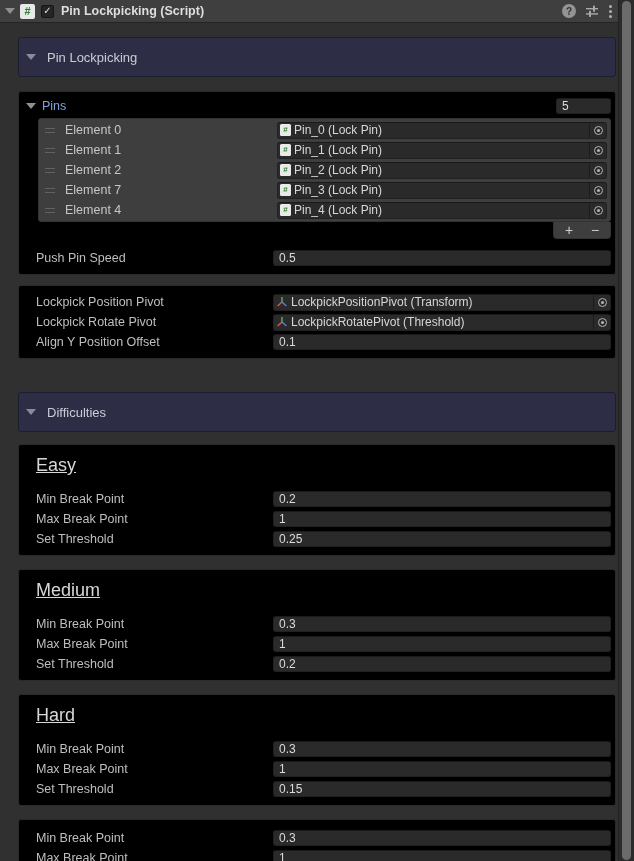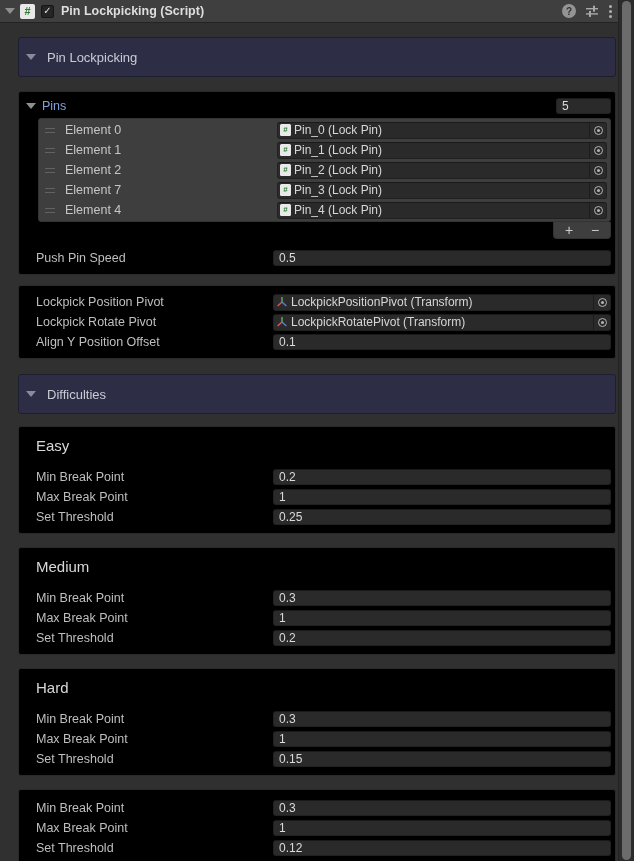--- a/index.html
+++ b/index.html
@@ -27,21 +27,21 @@
   .kebab i { width:3px; height:3px; background:#b0b0b0; border-radius:50%; }
 
   
   .content { margin-left:18px; width:598px; }
 
   .band { height:40px; background:#2d2d45; border:1px solid #1d1d30; border-radius:3px;
           display:flex; align-items:center; padding-left:7px; }
   .band .lbl { margin-left:11px; font-size:13px; color:#cbcbd6; }
   .band .tri.down { border-top-color:#8a8a9c; }
   .band1 { margin-top:14px; }
-  .band2 { margin-top:15px; }
+  .band2 { margin-top:33px; }
 
   .box { background:#000000; border:1px solid #2a2a2a; border-radius:3px; }
   .box1 { margin-top:14px; padding:3px 4px 6px 4px; }
   .box2 { margin-top:10px; padding:6px 4px; }
   .group { padding:8px 4px 6px 4px; }
   .g1 { margin-top:12px; } .g2,.g3,.g4 { margin-top:13px; }
 
   .row { display:flex; align-items:center; height:20px; padding-left:13px; }
   .row .lbl { width:237px; flex:none; color:#bfbfbf; font-size:12.5px; }
 
@@ -69,21 +69,21 @@
   .list-row { display:flex; align-items:center; height:20px; padding-left:3px; }
   .drag-handle { width:14px; flex:none; display:flex; flex-direction:column; gap:3px; }
   .drag-handle i { display:block; height:1px; width:10px; background:#626262; }
   .list-row .lbl { width:212px; flex:none; margin-left:6px; color:#c6c6c6; font-size:12.5px; }
   .list-footer { display:flex; justify-content:flex-end; }
   .footer-tab { width:58px; height:17px; background:#3e3e3e; border:1px solid #333; border-top:none;
                 border-radius:0 0 4px 4px; display:flex; align-items:center; justify-content:center; gap:0; }
   .lf-btn { width:26px; text-align:center; color:#cccccc; font-size:14px; line-height:15px; cursor:default; }
   .push-row { margin-top:9px; }
 
-  .group-title { margin-left:13px; font-size:15px; color:#d8d8d8; margin-bottom:13px; padding-top:2px; }
+  .group-title { margin-left:13px; font-size:18px; color:#d8d8d8; margin-bottom:13px; padding-top:2px;text-decoration:underline; }
 
   
   .tf-icon { width:12px; height:12px; margin-left:2px; flex:none; }
 
   
   .scrollbar { position:absolute; top:0; right:0; width:16px; height:100%; background:#2b2b2b;
                border-left:1px solid #232323; }
   .scroll-thumb { position:absolute; top:1px; bottom:1px; left:3px; width:9px; background:#6b6b6b;
                   border-radius:5px; }
 </style>
@@ -250,21 +250,21 @@
         </div>
       </div>
       <div class="row">
         <span class="lbl">Lockpick Rotate Pivot</span>
         <div class="objfield">
           <svg class="tf-icon" viewBox="0 0 12 12">
             <line x1="6" y1="6" x2="6" y2="1" stroke="#61b257" stroke-width="1.4"></line>
             <line x1="6" y1="6" x2="1.6" y2="10" stroke="#e0584f" stroke-width="1.4"></line>
             <line x1="6" y1="6" x2="10.4" y2="10" stroke="#5a7fd6" stroke-width="1.4"></line>
           </svg>
-          <span class="txt">LockpickRotatePivot (Transform)</span>
+          <span class="txt">LockpickRotatePivot (Threshold)</span>
           <span class="obj-btn">
               <span class="picker-ic"></span>
             </span>
         </div>
       </div>
       <div class="row">
         <span class="lbl">Align Y Position Offset</span>
         <div class="input">
             <span>0.1</span>
           </div>

